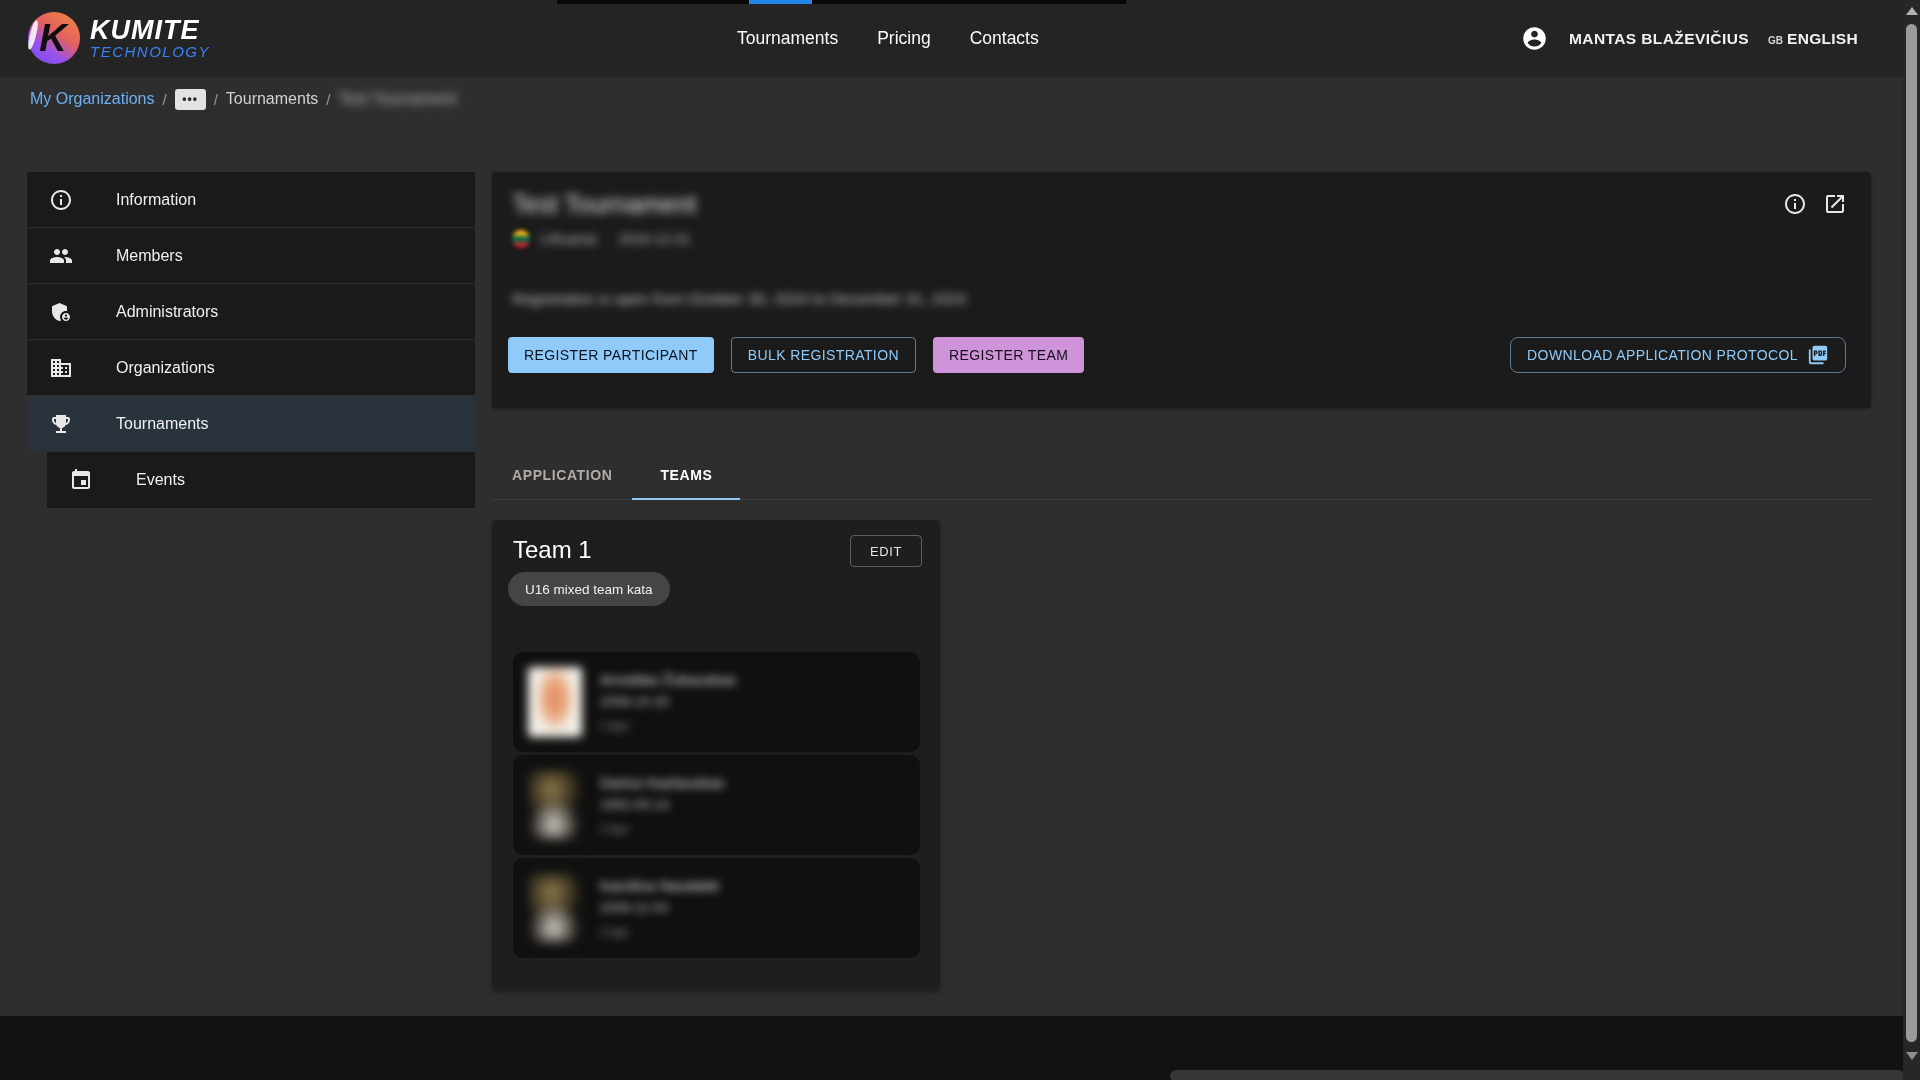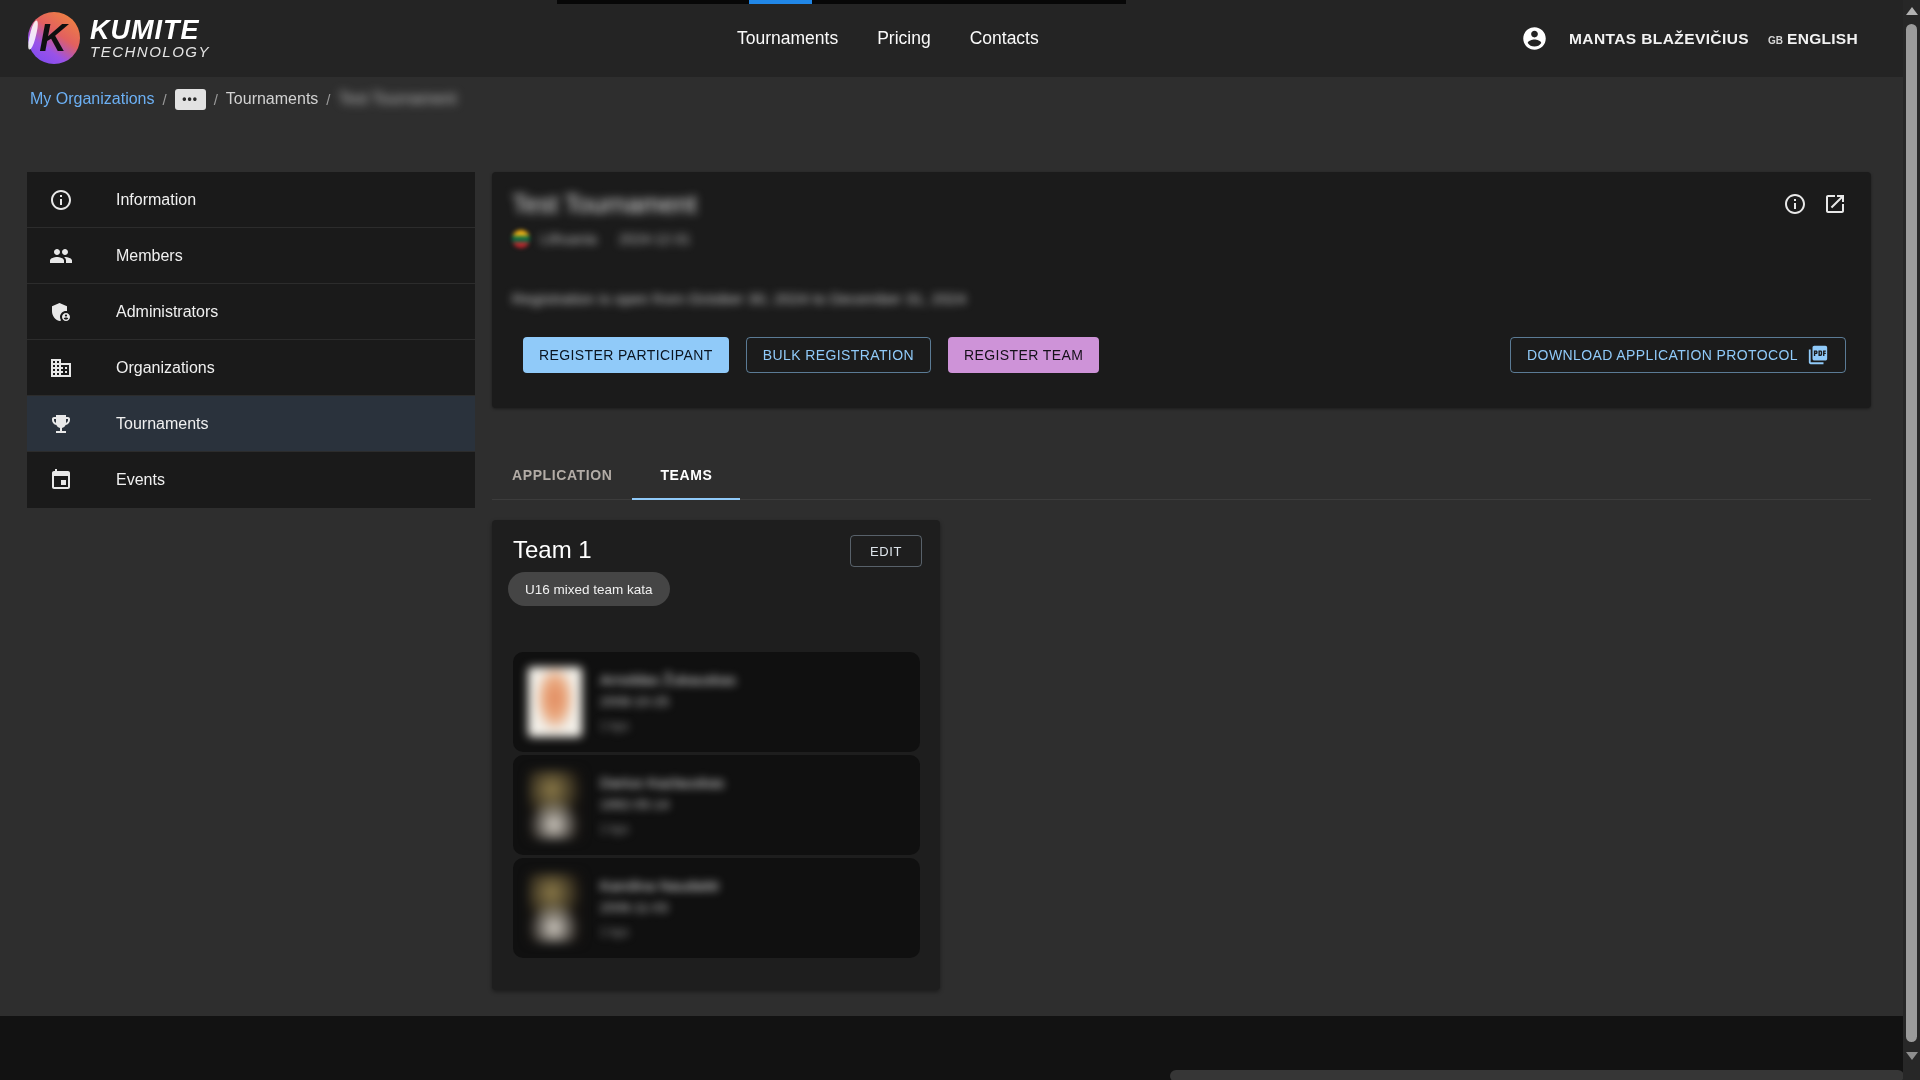--- a/index.html
+++ b/index.html
@@ -13,21 +13,21 @@
   .nav-top-indicator { position:absolute; left:749px; top:0; width:63px; height:4px; background:#2187e7; }
   .logo-wrap { position:absolute; left:28px; top:12px; display:flex; align-items:center; cursor:pointer; }
   .logo-circle { width:52px; height:52px; border-radius:50%;
       background: linear-gradient(215deg, #ef8440 8%, #e2605f 42%, #9a52e8 68%, #7b4bf2 95%);
       display:flex; align-items:center; justify-content:center; position:relative; }
   .logo-circle::before { content:""; position:absolute; left:2px; top:8px; width:6px; height:30px;
       background:rgba(255,255,255,0.85); border-radius:50%/40%; transform:rotate(14deg); }
   .logo-k { font-size:38px; font-weight:bold; font-style:italic; color:#101010; transform:translateX(-1px); }
   .logo-text { margin-left:10px; color:#fff; }
   .logo-brand { font-size:27px; font-weight:bold; font-style:italic; letter-spacing:1px; line-height:26px; }
-  .logo-sub { font-size:15px; font-style:italic; font-weight:300; letter-spacing:1.5px; color:#e5e5e5; }
+  .logo-sub { font-size:15px; font-style:italic; font-weight:300; letter-spacing:1.5px; color:#3b82f6; }
   .nav-links { position:absolute; left:737px; top:0; height:77px; display:flex; align-items:center; gap:39px; }
   .nav-link { color:#fafafa; font-size:17.5px; cursor:pointer; }
   .nav-right { position:absolute; right:62px; top:0; height:77px; display:flex; align-items:center; }
   .avatar-btn { width:27px; height:27px; color:#fff; cursor:pointer; }
   .user-name { margin-left:21px; color:#f2f2f2; font-size:15.5px; font-weight:600; letter-spacing:0.4px; cursor:pointer; }
   .lang-wrap { margin-left:19px; display:flex; align-items:baseline; cursor:pointer; }
   .lang-code { font-size:10px; font-weight:bold; color:#d6d6d6; margin-right:4px; }
   .lang-label { font-size:15.5px; font-weight:600; color:#f2f2f2; letter-spacing:0.3px; }
 
   
@@ -37,44 +37,44 @@
   .bc-ellipsis { background:#e2e2e2; color:#2a2a2a; border:none; border-radius:3px;
       width:31px; height:21px; font-size:12px; letter-spacing:1px; line-height:10px; cursor:pointer;
       display:flex; align-items:center; justify-content:center; font-weight:bold; }
   .bc-plain { color:#d2d2d2; font-size:16px; cursor:pointer; }
   .bc-current { color:#bdbdbd; font-size:16px; filter:blur(5px); }
 
   
   .sidebar { position:absolute; left:27px; top:172px; width:448px; }
   .side-item { height:56px; background:#1a1a1a; display:flex; align-items:center; padding-left:22px;
       border-bottom:1px solid #2c2c2c; cursor:pointer; color:#e8e8e8; }
-  .side-item:last-child { border-bottom:none; }
+  .side-item:last-child { border-bottom:none;margin-left:20px; }
   .side-item.selected { background:#2a323c; }
   .side-icon { width:24px; height:24px; flex:0 0 24px; }
   .side-label { margin-left:43px; font-size:16px; color:#f0f0f0; }
 
   
   .main-panel { position:absolute; left:492px; top:172px; width:1379px; height:236px; background:#1b1b1b;
       border-radius:4px; box-shadow:0 1px 3px rgba(0,0,0,0.4); }
   .panel-title { position:absolute; left:20px; top:18px; font-size:25px; font-weight:500; color:#e6e6e6; filter:blur(5px); }
   .panel-meta { position:absolute; left:20px; top:58px; display:flex; align-items:center; }
   .flag-circle { width:18px; height:18px; border-radius:50%; filter:blur(2px);
       background:linear-gradient(180deg,#fdb913 0 34%,#006a44 34% 67%,#c1272d 67% 100%); }
   .meta-country { margin-left:10px; font-size:14px; color:#bdbdbd; filter:blur(4px); }
   .meta-date { margin-left:22px; font-size:14px; color:#bdbdbd; filter:blur(4px); }
   .reg-note { position:absolute; left:20px; top:118px; font-size:15.5px; color:#c9c9c9; filter:blur(4px); }
   .panel-icons { position:absolute; right:24px; top:20px; display:flex; gap:16px; }
   .icon-btn { width:24px; height:24px; color:#e8e8e8; background:none; border:none; cursor:pointer; padding:0; }
-  .btn-row { position:absolute; left:16px; top:165px; display:flex; gap:17px;margin-left:15px; }
+  .btn-row { position:absolute; left:16px; top:165px; display:flex; gap:17px; }
   .btn { height:36px; border-radius:4px; font-family:"Liberation Sans",sans-serif; font-size:14px; font-weight:500;
       letter-spacing:0.4px; padding:0 16px; cursor:pointer; border:none; display:inline-flex; align-items:center; gap:9px; }
   .btn-filled-blue { background:#90caf9; color:#0a1420; }
   .btn-outlined { background:transparent; color:#90caf9; border:1px solid rgba(144,202,249,0.55); }
   .btn-filled-purple { background:#ce93d8; color:#151019; }
-  .btn-download { position:absolute; right:25px; top:165px; }
+  .btn-download { position:absolute; right:25px; top:165px;border-radius:8px; }
   .pdf-glyph { width:22px; height:22px; }
 
   
   .tabs-row { position:absolute; left:492px; top:450px; width:1379px; height:50px; border-bottom:1px solid #3c3c3c; display:flex; }
   .tab { height:49px; display:flex; align-items:center; justify-content:center; font-size:14px; font-weight:600;
       letter-spacing:0.6px; cursor:pointer; position:relative; }
   .tab-participants { padding:0 20px; color:#b3aca6; }
   .tab-teams { padding:0 28px; color:#ffffff; }
   .tab-indicator { position:absolute; left:0; bottom:-1px; width:100%; height:2px; background:#90caf9; }
 

